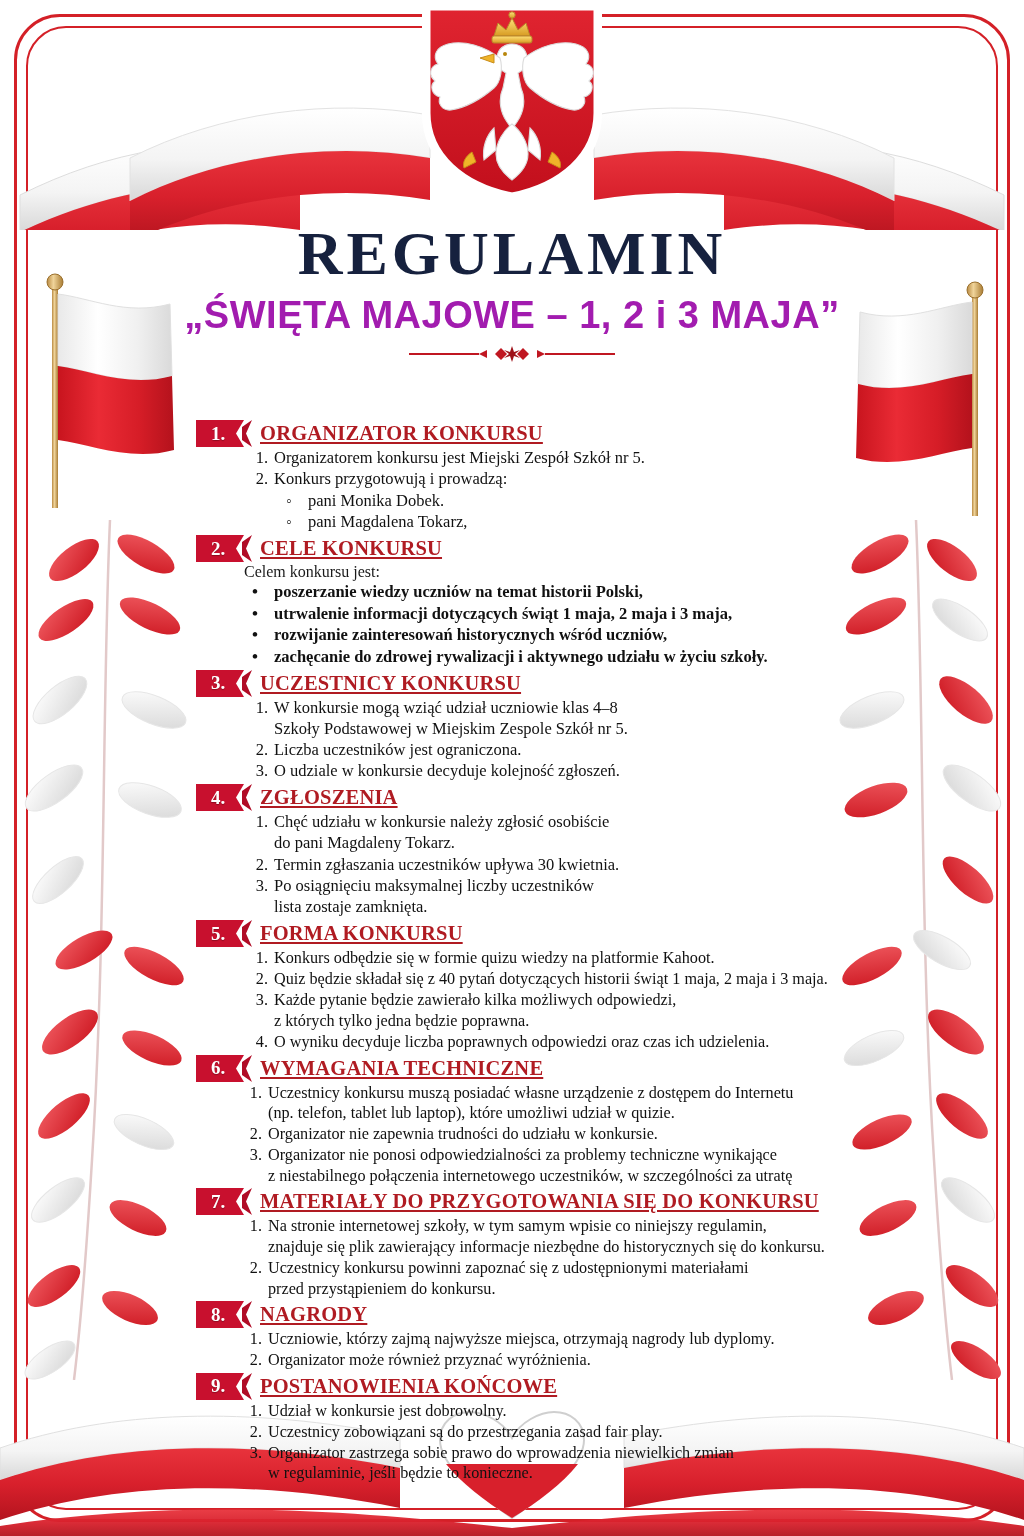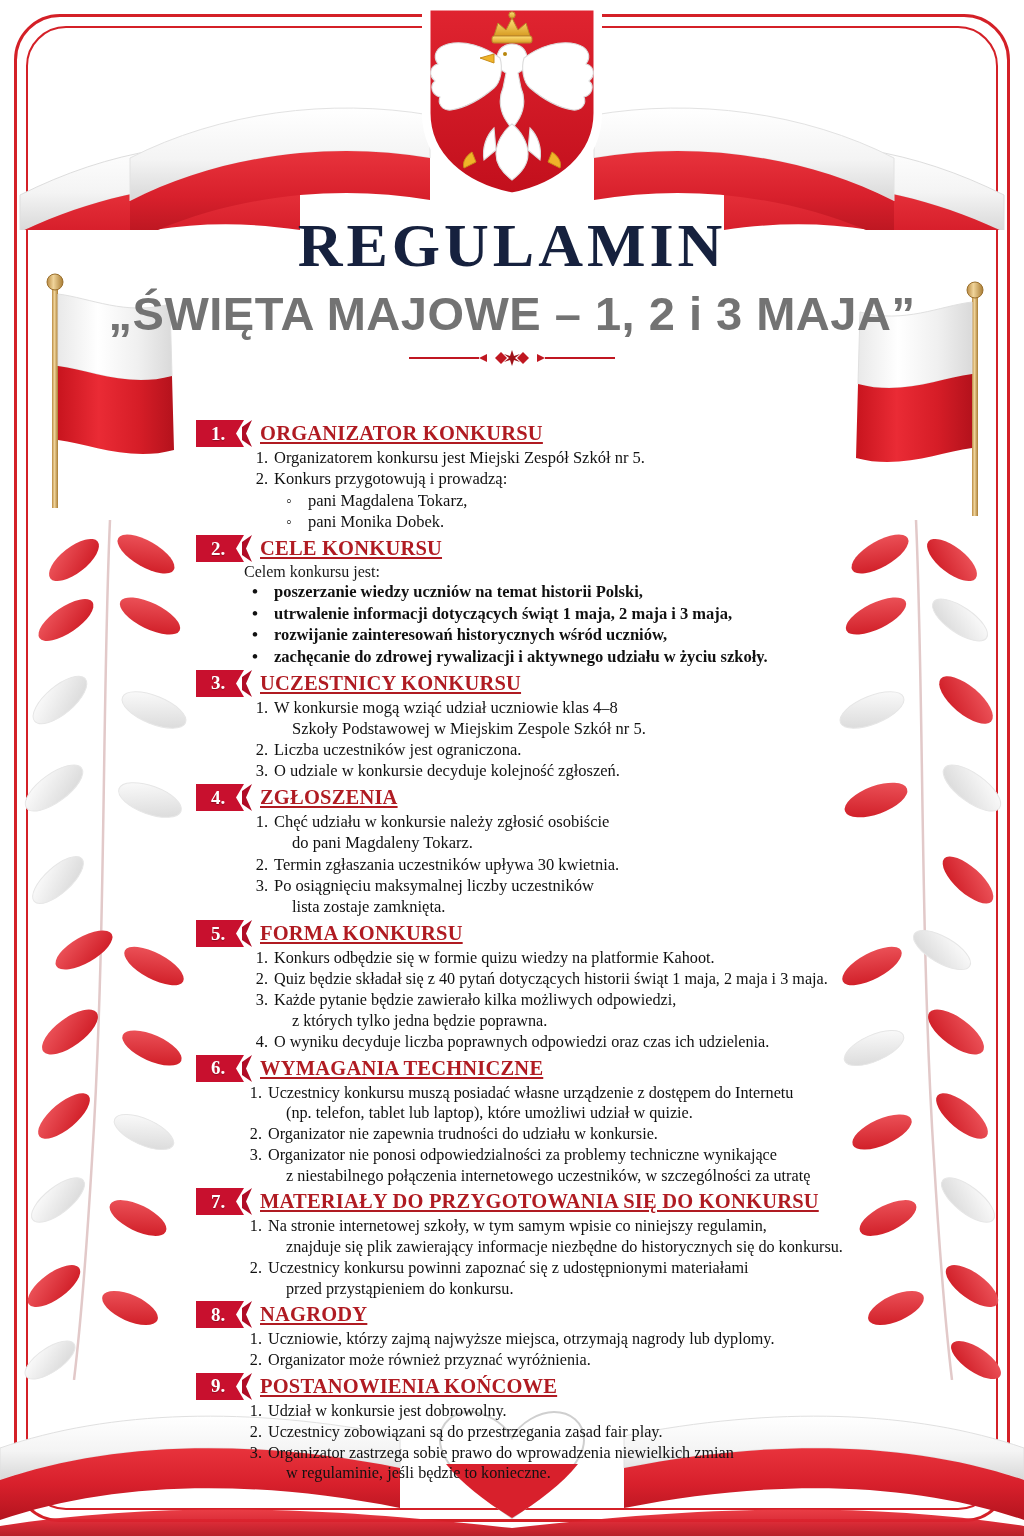--- a/index.html
+++ b/index.html
@@ -24,24 +24,24 @@
 
   
   .leaves{position:absolute;z-index:1;}
   .leaves-left{left:14px;top:520px;width:200px;height:860px;}
   .leaves-right{left:812px;top:520px;width:200px;height:860px;transform:scaleX(-1);}
 
   
   .bottom-ribbon{position:absolute;left:0;bottom:0;width:1024px;height:160px;z-index:2;}
 
   
-  .header{position:absolute;left:0;top:214px;width:1024px;text-align:center;z-index:5;}
+  .header{position:absolute;left:0;top:222px;width:1024px;text-align:center;z-index:5;}
   .t-main{font-size:62px;font-weight:bold;color:#16213e;letter-spacing:4px;line-height:1.02;}
   .t-sub{font-size:26px;font-weight:bold;color:#101a30;letter-spacing:1.2px;margin-top:2px;}
-  .t-quote{font-size:47px;font-weight:bold;color:#737373;letter-spacing:.5px;margin-top:9px;
+  .t-quote{font-size:38px;font-weight:bold;color:#a21caf;letter-spacing:.5px;margin-top:9px;
            font-family:"Liberation Sans","DejaVu Sans",sans-serif;}
   .divider{margin:6px auto 0;width:210px;height:22px;}
 
   
   .content{position:absolute;left:196px;top:420px;width:672px;z-index:5;}
   .section{margin-bottom:2px;}
   .sec-head{display:flex;align-items:center;gap:8px;margin-bottom:1px;}
   .badge{position:relative;width:56px;height:27px;flex:0 0 auto;}
   .badge .num{position:absolute;left:0;top:0;width:44px;height:27px;
                display:flex;align-items:center;justify-content:center;
@@ -54,21 +54,21 @@
   ol.num,ul.bul,ul.cir{margin:0;padding:0;list-style:none;}
   ol.num{margin-left:52px;}
   ul.bul{margin-left:52px;font-weight:bold;}
   ul.cir{margin-left:86px;}
   ol.num>li,ul.bul>li,ul.cir>li{
       position:relative;padding-left:26px;font-size:16.5px;color:#111;
       line-height:1.27;margin-bottom:.5px;}
   ol.num>li>.mk{position:absolute;left:0;top:0;width:20px;text-align:right;}
   ul.bul>li:before{content:"\2022";position:absolute;left:4px;top:-1px;font-size:17px;}
   ul.cir>li:before{content:"\25E6";position:absolute;left:4px;top:0;font-size:16px;}
-  .cont{display:block;padding-left:0;margin-left:18px;}
+  .cont{display:block;padding-left:0;}
 
   .s5 ol.num>li,.s6 ol.num>li,.s7 ol.num>li,.s8 ol.num>li,.s9 ol.num>li{font-size:16.2px;}
   .s6 ol.num,.s7 ol.num,.s8 ol.num,.s9 ol.num{margin-left:46px;}
 </style>
 </head>
 <body>
 
 <svg class="top-ribbon" viewBox="0 0 1024 190" preserveAspectRatio="none">
   <defs>
     <linearGradient id="wg" x1="0" y1="0" x2="0" y2="1">
@@ -255,22 +255,22 @@
         </svg>
         <span class="num">1.</span>
       </div>
       <div class="sec-title">ORGANIZATOR KONKURSU</div>
     </div>
     <ol class="num">
       <li><span class="mk">1.</span><span>Organizatorem konkursu jest Miejski Zespół Szkół nr 5.</span></li>
       <li><span class="mk">2.</span><span>Konkurs przygotowują i prowadzą:</span></li>
     </ol>
     <ul class="cir">
+      <li>pani Monika Dobek.</li>
       <li>pani Magdalena Tokarz,</li>
-      <li>pani Monika Dobek.</li>
     </ul>
   </div>
 
   <div class="section s2">
     <div class="sec-head">
       <div class="badge">
         <svg viewBox="0 0 56 27" width="56" height="27" style="position:absolute;left:0;top:0">
           <path d="M0,0 L48,0 L40,13.5 L48,27 L0,27 Z" fill="#c8102e"></path>
           <path d="M56,0 L50,13.5 L56,27 L46,20 L46,7 Z" fill="#b00c26"></path>
         </svg>

